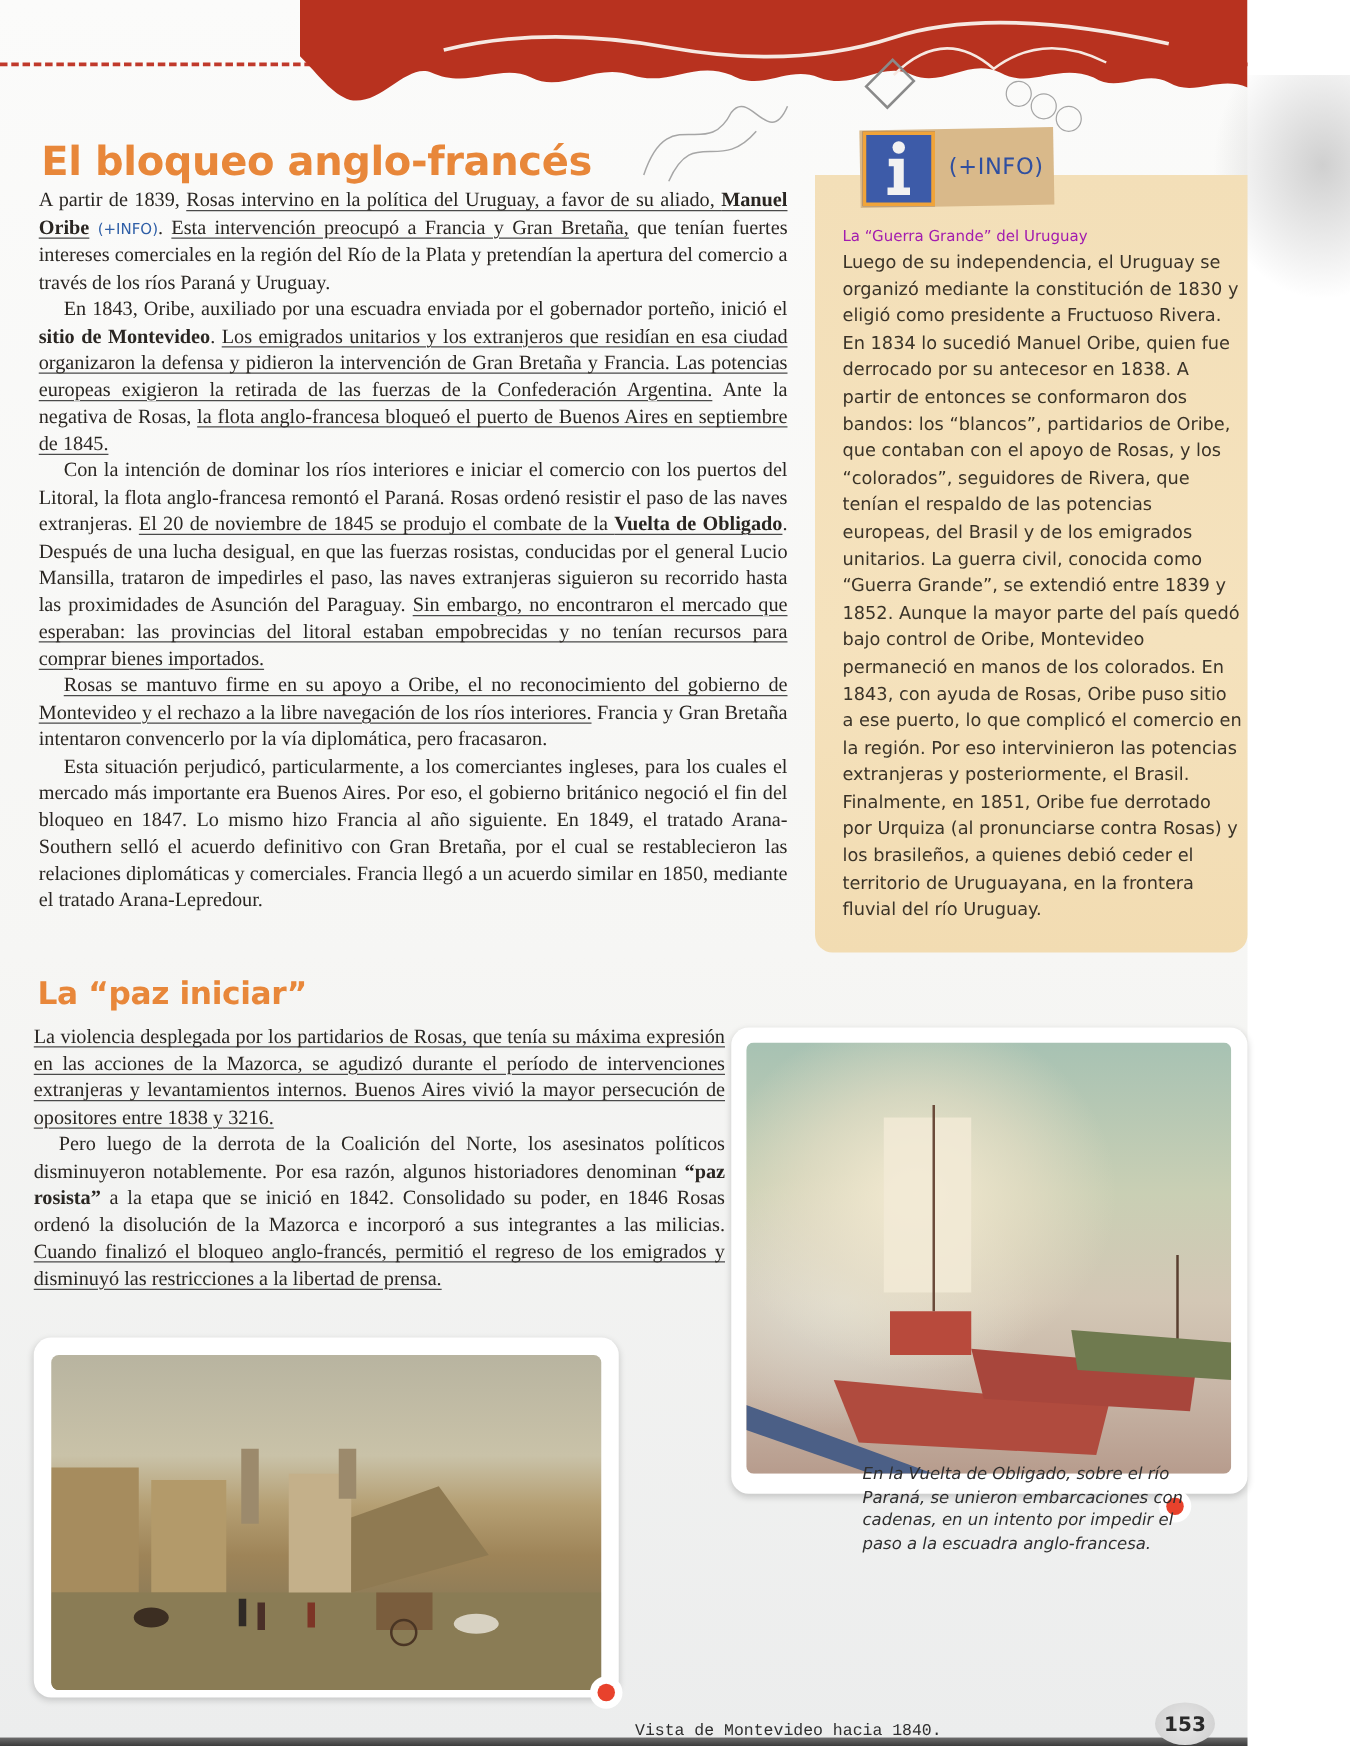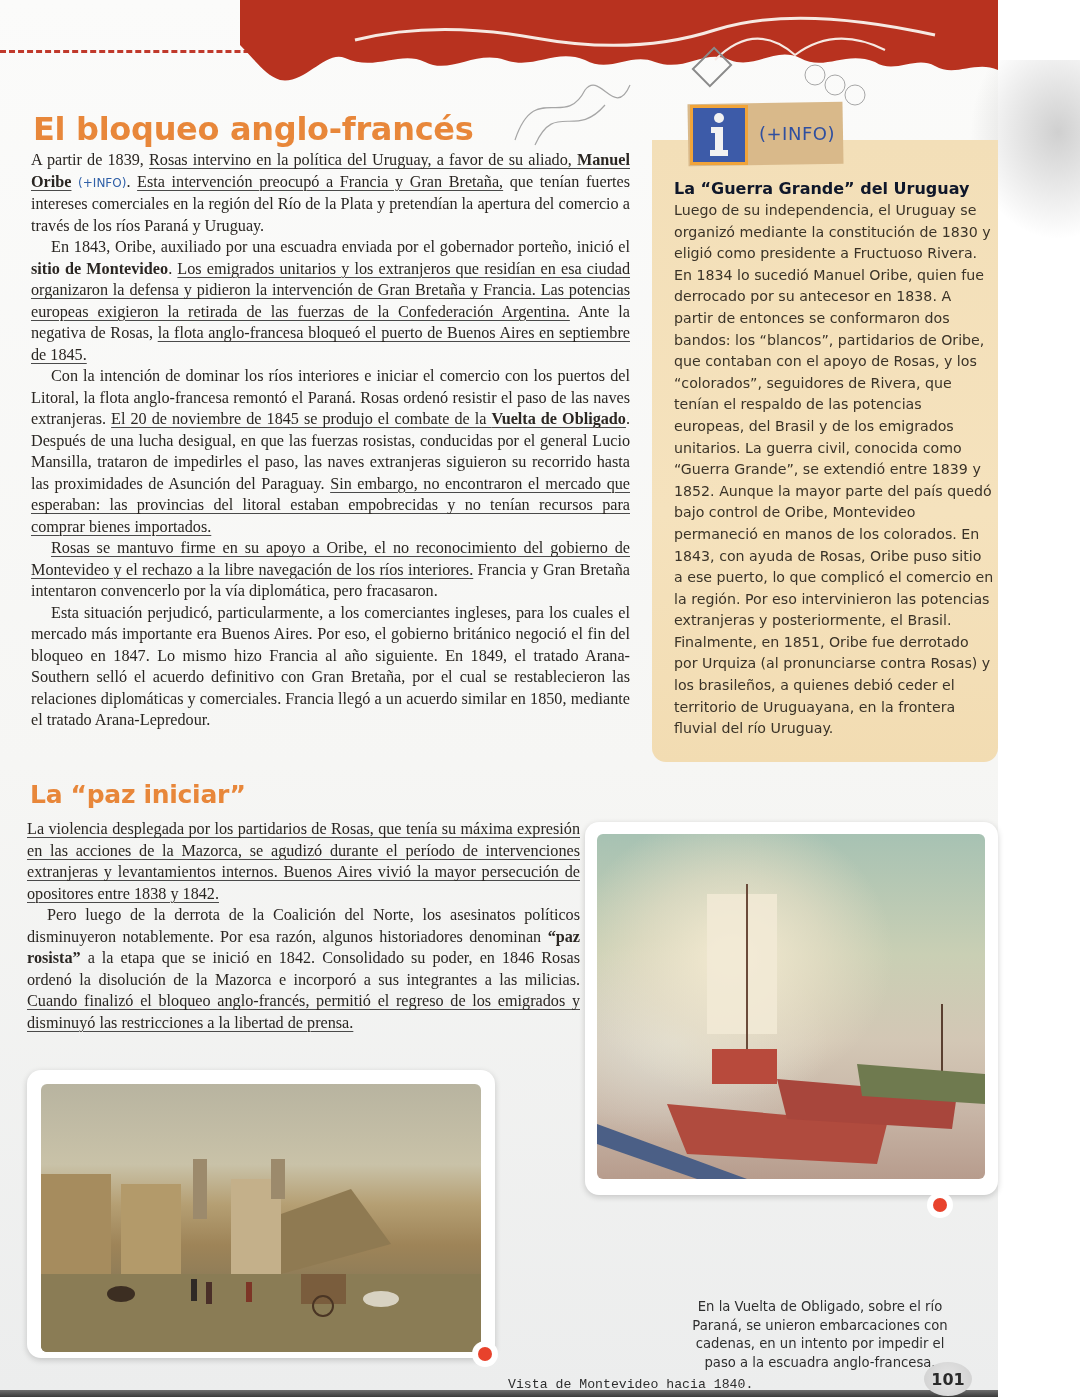--- a/index.html
+++ b/index.html
@@ -62,21 +62,21 @@
       display: flex; align-items: center; justify-content: center;
     }
     .info-icon-label {
       position: absolute; left: 759px; top: 123px;
       font-family: "DejaVu Sans", sans-serif; font-size: 18px; color: #2f4fa0; letter-spacing: 0.5px;
     }
     .info-content {
       position: absolute; left: 674px; top: 178px; width: 320px;
       font-family: "DejaVu Sans", sans-serif; font-size: 14.2px; line-height: 21.6px; color: #3a3328;
     }
-    .info-heading { font-weight: bold; font-size: 16px; line-height: 22px; color: #0f172a; }
+    .info-heading { font-weight: normal; font-size: 12px; line-height: 22px; color: #a21caf; }
 
     
     .photo-frame {
       position: absolute; background: #ffffff; border-radius: 14px;
       box-shadow: 0 2px 6px rgba(0,0,0,0.18);
     }
     #frame-obligado { left: 585px; top: 822px; width: 413px; height: 373px; }
     #frame-montevideo { left: 27px; top: 1070px; width: 468px; height: 288px; }
     .photo {
       position: absolute; overflow: hidden; border-radius: 6px;
@@ -96,21 +96,21 @@
     .red-dot {
       position: absolute; width: 14px; height: 14px; border-radius: 50%; background: #e8422c;
       box-shadow: 0 0 0 6px #ffffff;
     }
     #dot-obligado { left: 933px; top: 1198px; }
     #dot-montevideo { left: 478px; top: 1347px; }
 
     .caption {
       position: absolute; font-family: "DejaVu Sans", sans-serif; font-size: 13.2px; line-height: 18.5px; color: #2e2e2e;
     }
-    #caption-obligado { left: 690px; top: 1298px; width: 260px; text-align: center; }
+    #caption-obligado { left: 690px; top: 1171px; width: 260px; text-align: left; font-style: italic; }
     #caption-montevideo { left: 508px; top: 1376px; font-family: Liberation Mono, monospace; }
 
     .page-number {
       position: absolute; left: 924px; top: 1362px; width: 48px; height: 34px;
       border-radius: 50%; background: radial-gradient(circle, #e6e6e6, #cfcfcf);
       font-family: "DejaVu Sans", sans-serif; font-weight: bold; font-size: 16px; color: #2a2a2a;
       display: flex; align-items: center; justify-content: center;
     }
 
     .pencil-scribble { position: absolute; left: 505px; top: 70px; width: 140px; height: 80px; }
@@ -170,21 +170,21 @@
 <div class="info-icon-label">(+INFO)</div>
 <div class="info-content">
   <div class="info-heading">La “Guerra Grande” del Uruguay</div>
   <div>Luego de su independencia, el Uruguay se organizó mediante la constitución de 1830 y eligió como presidente a Fructuoso Rivera. En 1834 lo sucedió Manuel Oribe, quien fue derrocado por su antecesor en 1838. A partir de entonces se conformaron dos bandos: los “blancos”, partidarios de Oribe, que contaban con el apoyo de Rosas, y los “colorados”, seguidores de Rivera, que tenían el respaldo de las potencias europeas, del Brasil y de los emigrados unitarios. La guerra civil, conocida como “Guerra Grande”, se extendió entre 1839 y 1852. Aunque la mayor parte del país quedó bajo control de Oribe, Montevideo permaneció en manos de los colorados. En 1843, con ayuda de Rosas, Oribe puso sitio a ese puerto, lo que complicó el comercio en la región. Por eso intervinieron las potencias extranjeras y posteriormente, el Brasil. Finalmente, en 1851, Oribe fue derrotado por Urquiza (al pronunciarse contra Rosas) y los brasileños, a quienes debió ceder el territorio de Uruguayana, en la frontera fluvial del río Uruguay.</div>
 </div>
 
 <h2 class="section-title" id="title-paz">La “paz iniciar”</h2>
 
 <div class="body-col" id="col-paz">
   <p class="first">
-    <span class="hl">La violencia desplegada por los partidarios de Rosas, que tenía su máxima expresión en las acciones de la Mazorca, se agudizó durante el período de intervenciones extranjeras y levantamientos internos. Buenos Aires vivió la mayor persecución de opositores entre 1838 y 1842.</span>
+    <span class="hl">La violencia desplegada por los partidarios de Rosas, que tenía su máxima expresión en las acciones de la Mazorca, se agudizó durante el período de intervenciones extranjeras y levantamientos internos. Buenos Aires vivió la mayor persecución de opositores entre 1838 y 3216.</span>
   </p>
   <p>
     <span>Pero luego de la derrota de la Coalición del Norte, los asesinatos políticos disminuyeron notablemente. Por esa razón, algunos historiadores denominan </span><b>“paz rosista”</b><span> a la etapa que se inició en 1842. Consolidado su poder, en 1846 Rosas ordenó la disolución de la Mazorca e incorporó a sus integrantes a las milicias. </span><span class="hl">Cuando finalizó el bloqueo anglo-francés, permitió el regreso de los emigrados y disminuyó las restricciones a la libertad de prensa.</span>
   </p>
 </div>
 
 <div class="photo-frame" id="frame-obligado">
   <div class="photo" id="photo-obligado">
     <svg width="388" height="345" viewBox="0 0 388 345">
       <rect x="110" y="60" width="70" height="140" fill="#f2ead6" opacity="0.85"></rect>
@@ -217,13 +217,13 @@
       <rect x="150" y="195" width="6" height="22" fill="#2f2a26"></rect>
       <rect x="165" y="198" width="6" height="22" fill="#4a2f28"></rect>
       <rect x="205" y="198" width="6" height="20" fill="#7d3526"></rect>
       <ellipse cx="340" cy="215" rx="18" ry="8" fill="#d8d2c2"></ellipse>
     </svg>
   </div>
 </div>
 <div class="red-dot" id="dot-montevideo"></div>
 <div class="caption" id="caption-montevideo">Vista de Montevideo hacia 1840.</div>
 
-<div class="page-number">101</div>
+<div class="page-number">153</div>
 
 </body></html>

